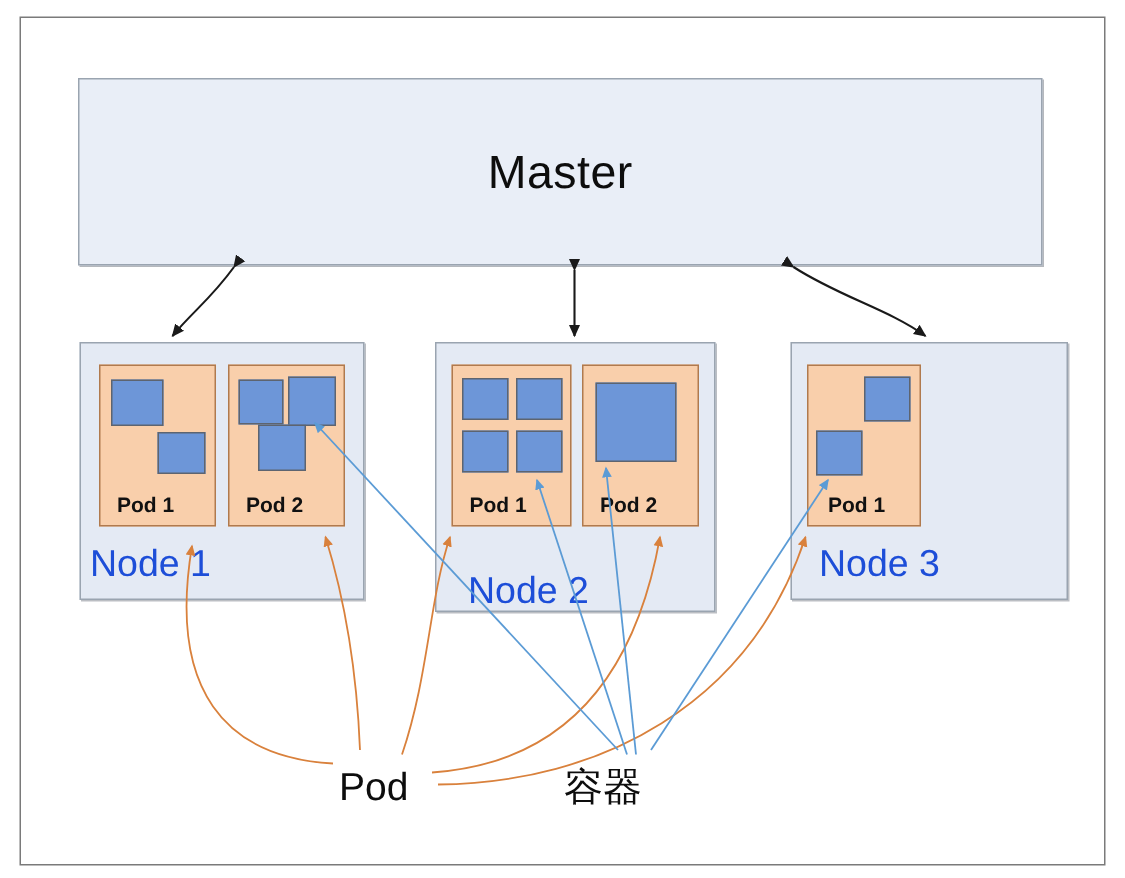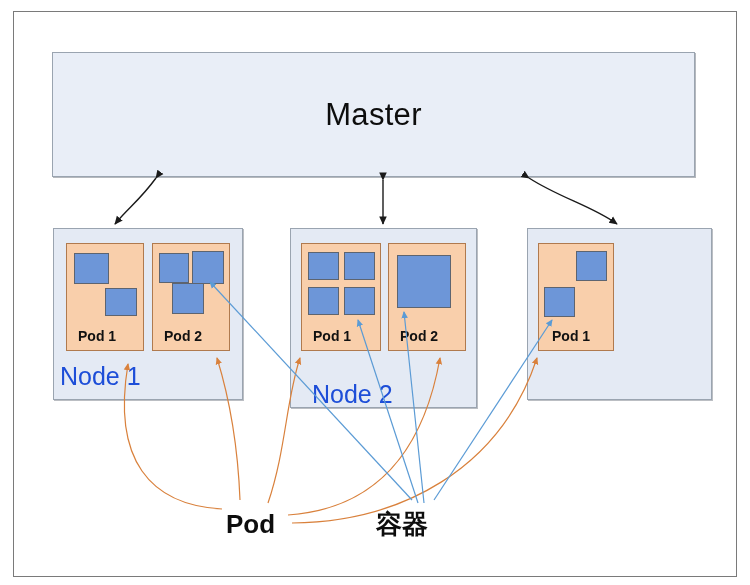--- a/index.html
+++ b/index.html
@@ -95,21 +95,20 @@
     border: 1px solid #5d6470;
     box-sizing: border-box;
   }
 
   
   .legend-label {
     position: absolute;
     font-size: 26px;
     color: #0d0d0d;
     white-space: nowrap;
-    font-weight: bold;
   }
   .legend-label.cjk {
     font-family: "DejaVu Sans", "Liberation Sans", sans-serif;
   }
 
   svg.overlay {
     position: absolute;
     left: 0;
     top: 0;
     width: 750px;
@@ -163,20 +162,21 @@
   <span class="node-label" style="left:312px; top:380px;">Node 2</span>
 
   <div class="node-box" style="left:527px; top:228px; width:185px; height:172px;">
   </div>
   <div class="pod-box" style="left:538px; top:243px; width:76px; height:108px;">
   </div>
   <div class="container-box" style="left:576px; top:251px; width:31px; height:30px;"></div>
   <div class="container-box" style="left:544px; top:287px; width:31px; height:30px;"></div>
   <span class="pod-label" style="left:552px; top:328px;">Pod 1</span>
 
+  <span class="node-label" style="left:546px; top:362px;">Node 3</span>
 
   <span class="legend-label" style="left:226px; top:509px;">Pod</span>
   <span class="legend-label cjk" style="left:376px; top:507px;">容器</span>
 
   <svg class="overlay" viewBox="0 0 750 585" xmlns="http://www.w3.org/2000/svg">
     <defs>
       <marker id="arrow-black" markerWidth="7" markerHeight="7" refX="5.4" refY="3" orient="auto" markerUnits="strokeWidth">
         <path d="M0,0.3 L6,3 L0,5.7 Z" fill="#1a1a1a"></path>
       </marker>
       <marker id="arrow-orange" markerWidth="7" markerHeight="7" refX="5.2" refY="3" orient="auto" markerUnits="strokeWidth">

